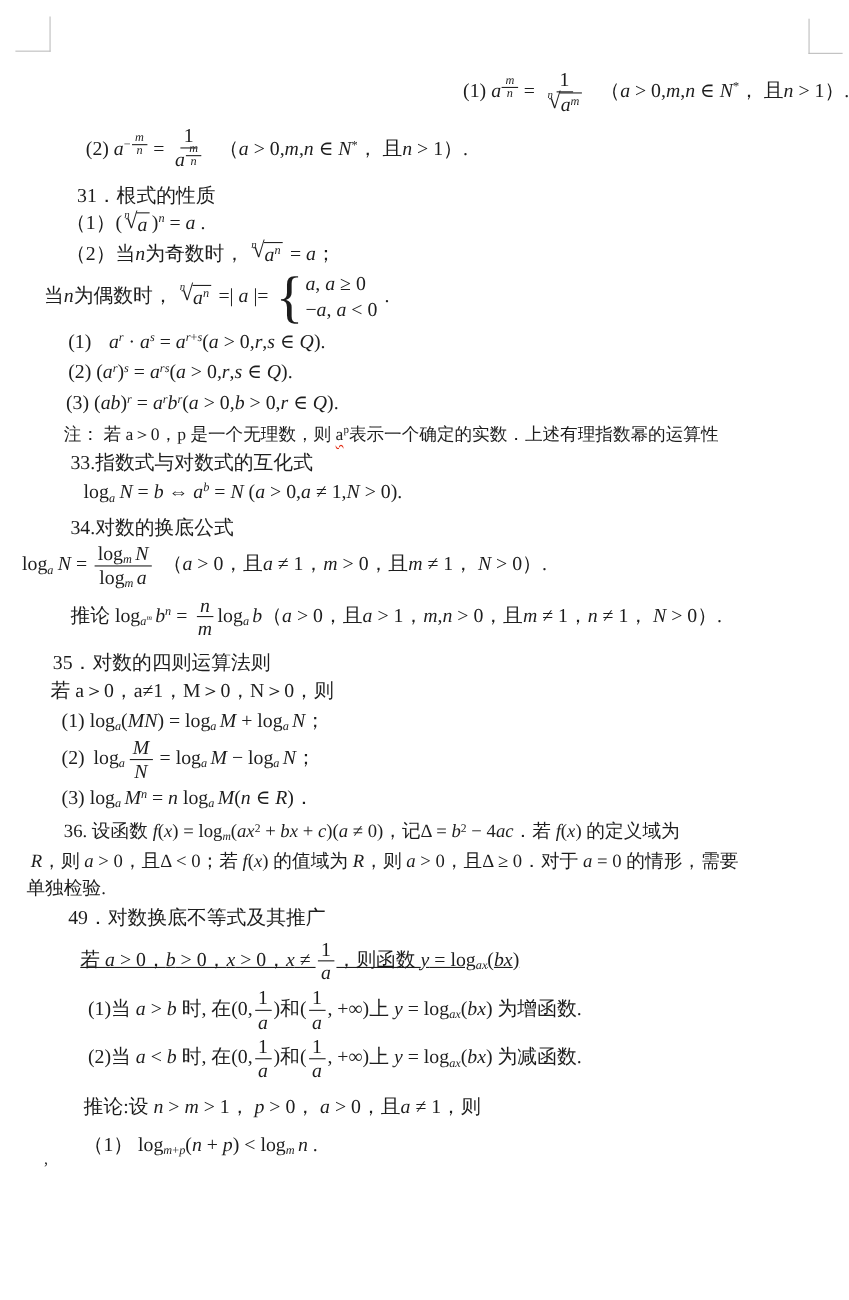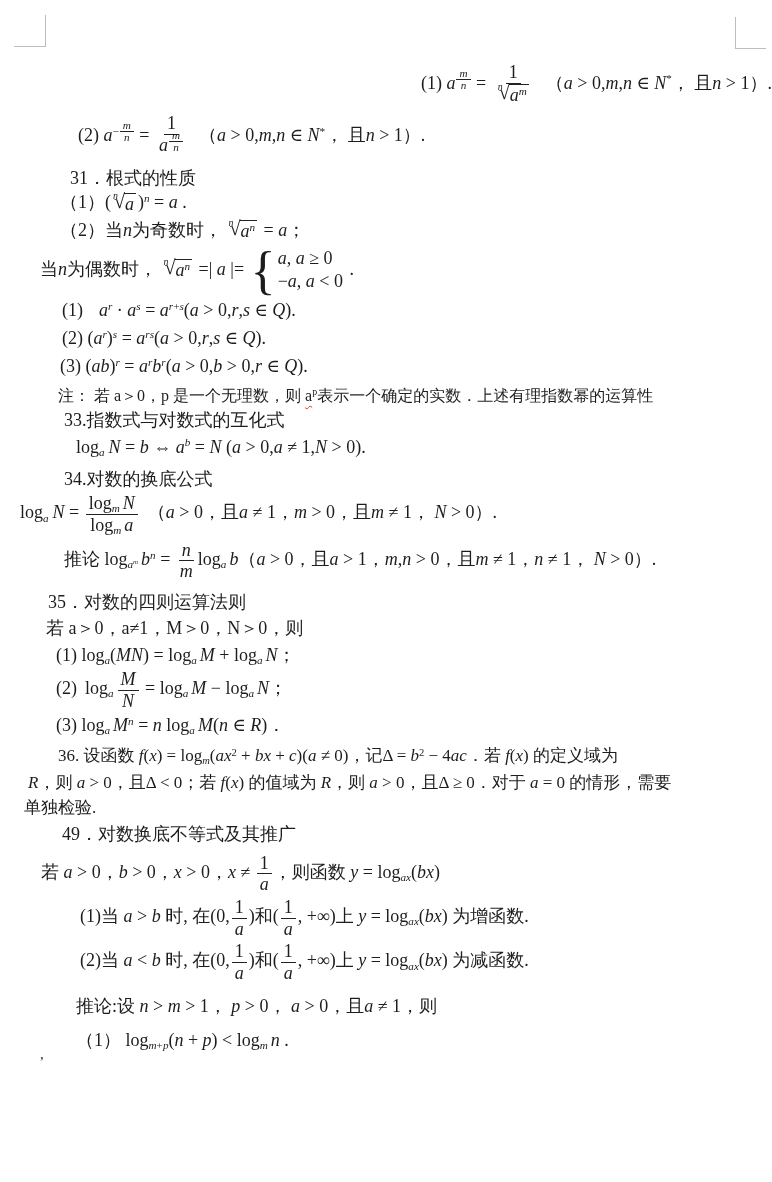--- a/index.html
+++ b/index.html
@@ -103,21 +103,21 @@
       <div class="ln" style="margin-left: 56px; margin-top: 2px;"><span class="rm">(1) log</span><span class="sub"><span class="it">a</span></span><span class="rm">(</span><span class="it">MN</span><span class="rm">) = log</span><span class="sub"><span class="it">a</span></span><span class="sp" style="width: 3px;"></span><span class="it">M</span><span class="rm"> + log</span><span class="sub"><span class="it">a</span></span><span class="sp" style="width: 3px;"></span><span class="it">N</span><span class="rm">；</span></div>
       <div class="ln" style="margin-left: 56px; margin-top: 2px;"><span class="rm">(2)</span><span class="sp" style="width: 8px;"></span><span class="rm">log</span><span class="sub"><span class="it">a</span></span><span class="sp" style="width: 2px;"></span><span class="frac">
           <span class="fn"><span class="it">M</span></span>
           <span class="fd"><span class="it">N</span></span>
         </span><span class="rm"> = log</span><span class="sub"><span class="it">a</span></span><span class="sp" style="width: 3px;"></span><span class="it">M</span><span class="rm"> − log</span><span class="sub"><span class="it">a</span></span><span class="sp" style="width: 3px;"></span><span class="it">N</span><span class="rm">；</span></div>
       <div class="ln" style="margin-left: 56px; margin-top: 2px;"><span class="rm">(3) log</span><span class="sub"><span class="it">a</span></span><span class="sp" style="width: 3px;"></span><span class="it">M</span><span class="sup"><span class="it">n</span></span><span class="rm"> = </span><span class="it">n</span><span class="rm"> log</span><span class="sub"><span class="it">a</span></span><span class="sp" style="width: 3px;"></span><span class="it">M</span><span class="rm">(</span><span class="it">n</span><span class="rm"> ∈ </span><span class="it">R</span><span class="rm">)．</span></div>
       <div class="ln p36" style="margin-left: 58px; margin-top: 8px;"><span class="rm">36. 设函数 </span><span class="it">f</span><span class="rm">(</span><span class="it">x</span><span class="rm">) = log</span><span class="sub"><span class="it">m</span></span><span class="rm">(</span><span class="it">ax</span><span class="sup"><span class="rm">2</span></span><span class="rm"> + </span><span class="it">bx</span><span class="rm"> + </span><span class="it">c</span><span class="rm">)(</span><span class="it">a</span><span class="rm"> ≠ 0)，记Δ = </span><span class="it">b</span><span class="sup"><span class="rm">2</span></span><span class="rm"> − 4</span><span class="it">ac</span><span class="rm">．若 </span><span class="it">f</span><span class="rm">(</span><span class="it">x</span><span class="rm">) 的定义域为</span></div>
       <div class="ln p36" style="margin-left: 28px; margin-top: 4px;"><span class="it">R</span><span class="rm">，则 </span><span class="it">a</span><span class="rm"> &gt; 0，且Δ &lt; 0；若 </span><span class="it">f</span><span class="rm">(</span><span class="it">x</span><span class="rm">) 的值域为 </span><span class="it">R</span><span class="rm">，则 </span><span class="it">a</span><span class="rm"> &gt; 0，且Δ ≥ 0．对于 </span><span class="it">a</span><span class="rm"> = 0 的情形，需要</span></div>
       <div class="ln p36" style="margin-left: 24px; margin-top: 2px;"><span class="rm">单独检验.</span></div>
       <div class="ln h" style="margin-left: 62px; margin-top: 2px;"><span class="rm">49．对数换底不等式及其推广</span></div>
-      <div class="ln" style="margin-left: 41px; margin-top: 6px;"><span class="rm">若 </span><span class="it">a</span><span class="rm"> &gt; 0，</span><span class="it">b</span><span class="rm"> &gt; 0，</span><span class="it">x</span><span class="rm"> &gt; 0，</span><span class="it">x</span><span class="rm"> ≠ </span><span class="frac">
+      <div class="ln" style="margin-left: 73px; margin-top: 6px; text-decoration: underline;"><span class="rm">若 </span><span class="it">a</span><span class="rm"> &gt; 0，</span><span class="it">b</span><span class="rm"> &gt; 0，</span><span class="it">x</span><span class="rm"> &gt; 0，</span><span class="it">x</span><span class="rm"> ≠ </span><span class="frac">
           <span class="fn"><span class="rm">1</span></span>
           <span class="fd"><span class="it">a</span></span>
         </span><span class="rm">，则函数 </span><span class="it">y</span><span class="rm"> = log</span><span class="sub"><span class="it">ax</span></span><span class="rm">(</span><span class="it">bx</span><span class="rm">)</span></div>
       <div class="ln" style="margin-left: 80px; margin-top: 2px;"><span class="rm">(1)当 </span><span class="it">a</span><span class="rm"> &gt; </span><span class="it">b</span><span class="rm"> 时, 在(0,</span><span class="frac">
           <span class="fn"><span class="rm">1</span></span>
           <span class="fd"><span class="it">a</span></span>
         </span><span class="rm">)和(</span><span class="frac">
           <span class="fn"><span class="rm">1</span></span>
           <span class="fd"><span class="it">a</span></span>
         </span><span class="rm">, +∞)上 </span><span class="it">y</span><span class="rm"> = log</span><span class="sub"><span class="it">ax</span></span><span class="rm">(</span><span class="it">bx</span><span class="rm">) 为增函数.</span></div>

